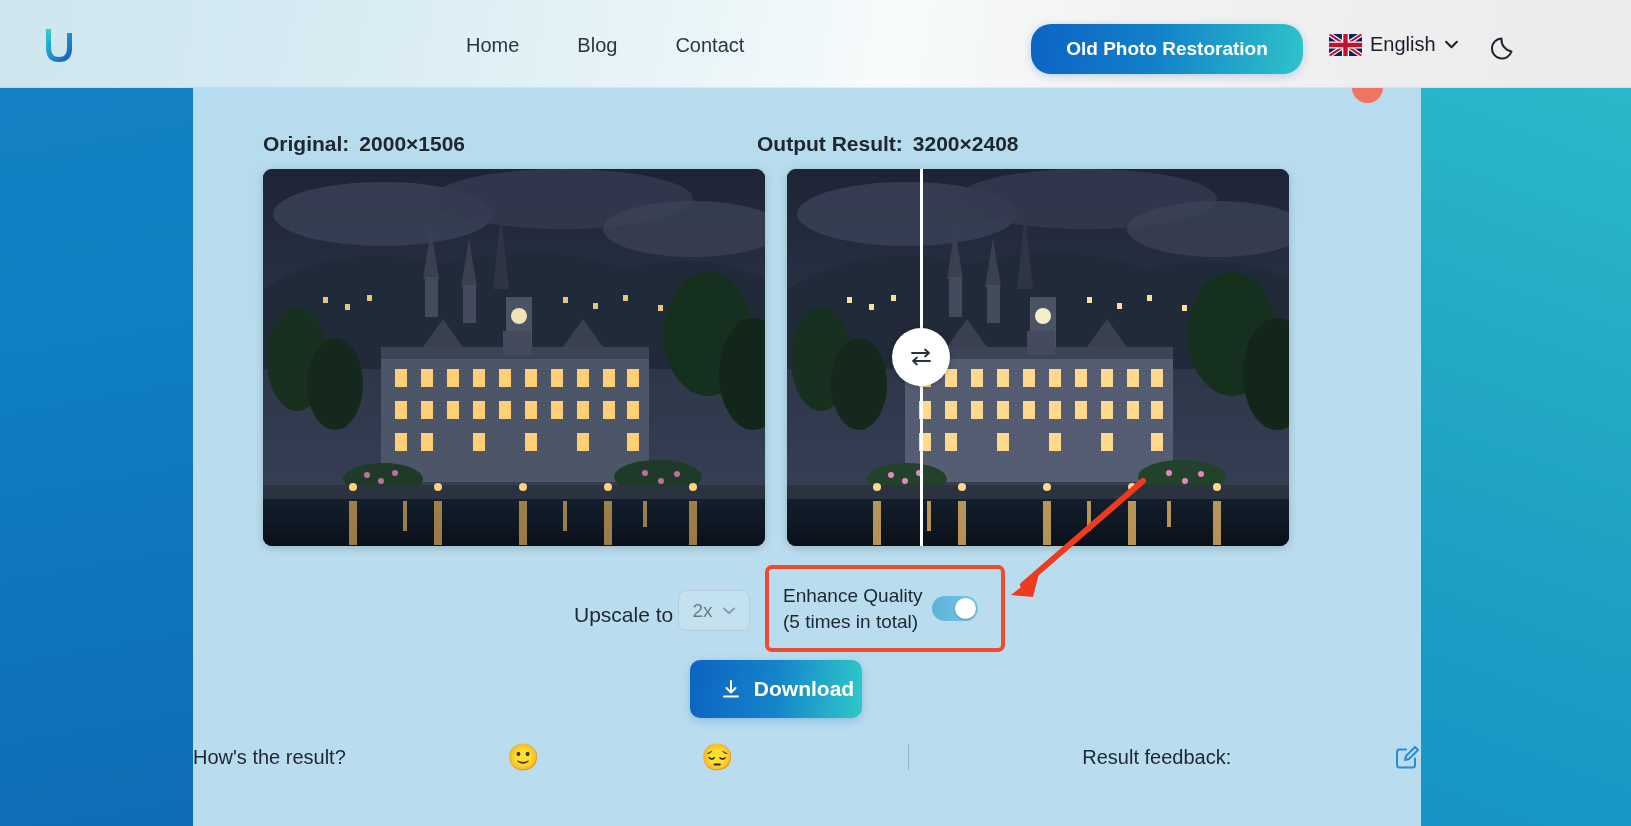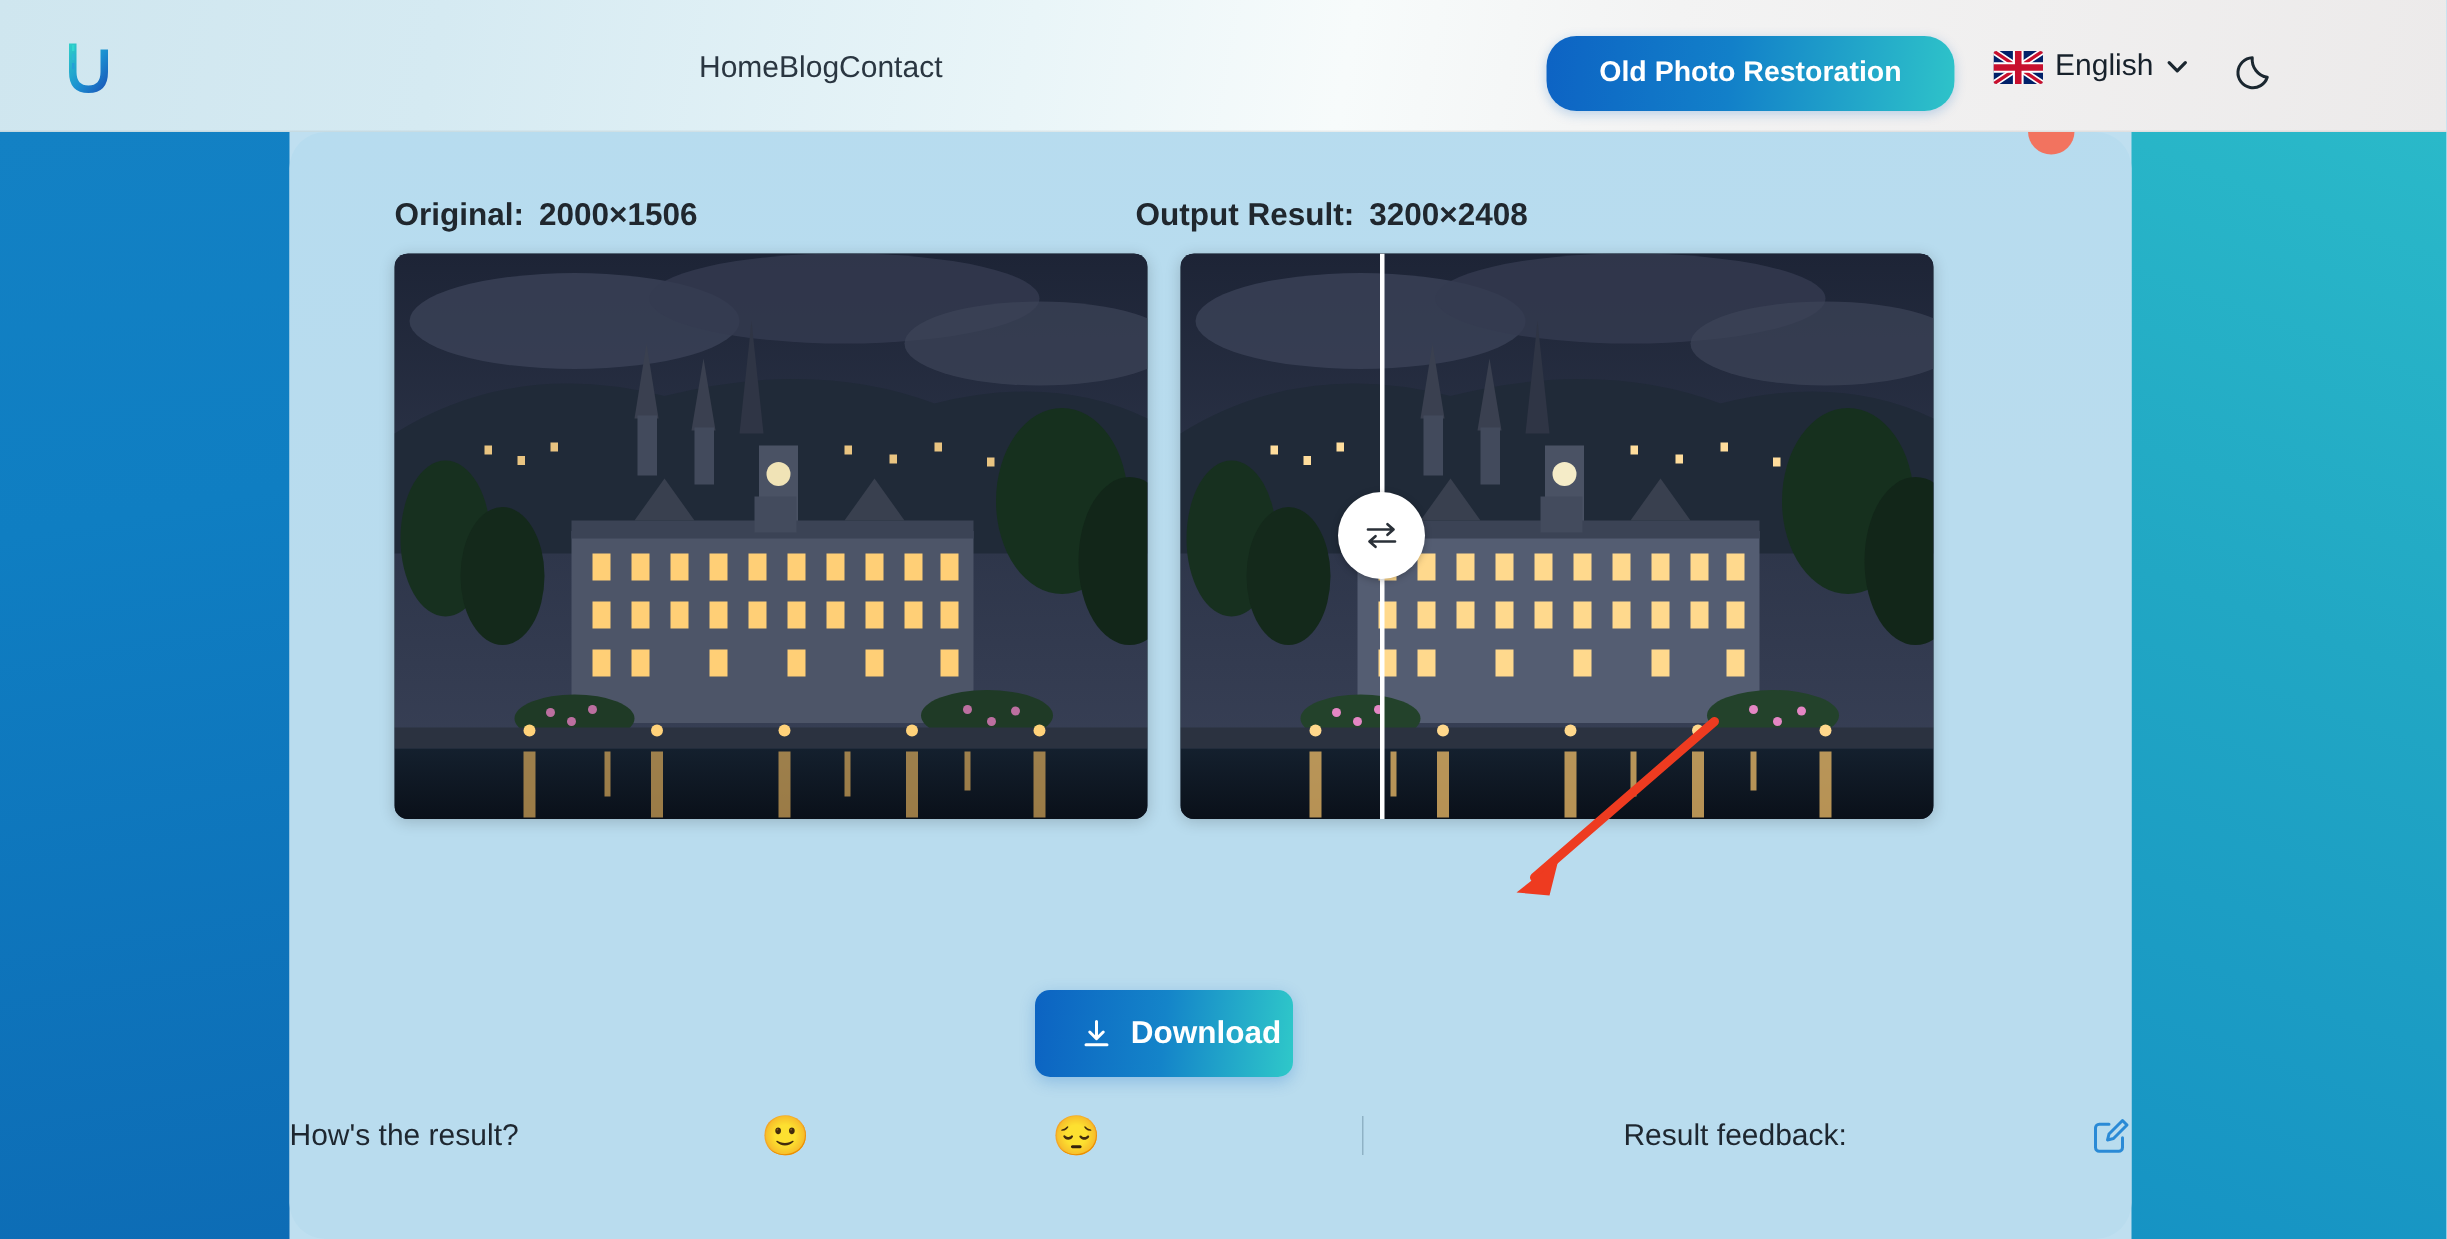--- a/index.html
+++ b/index.html
@@ -15,39 +15,38 @@
   .side-band { position: absolute; top: 88px; bottom: 0; }
   #band-left  { left: 0; width: 193px;
     background: linear-gradient(170deg, #1381c4 0%, #0f7ec2 35%, #0d6cb5 100%); }
   #band-right { right: 0; width: 210px;
     background: linear-gradient(200deg, #2ab9c9 0%, #21a7c4 45%, #1693c4 100%); }
 
   
   #canvas {
     position: absolute; left: 193px; top: 88px; right: 210px; bottom: 0;
     background: linear-gradient(175deg, #b7dcef 0%, #b9dcee 40%, #b9dcee 100%);
-    border-radius: 24px;
   }
 
   
   #header {
     position: absolute; left: 0; top: 0; width: 1631px; height: 88px;
     background: linear-gradient(100deg, #cfe6ef 0%, #d5eaf2 18%, #e9f5f8 42%, #f7fbfb 55%,
                 #f3f3f3 68%, #f0efef 82%, #eceaea 100%);
     z-index: 5;
   }
   #header:after {
     content: ""; position: absolute; left: 0; right: 0; bottom: 0; height: 1px;
     background: rgba(0,0,0,0.06);
   }
   #logo { position: absolute; left: 44px; top: 26px; display: flex; align-items: center; gap: 9px; }
   #logo-mark { width: 30px; height: 38px; display: block; }
   #logo-text { font-size: 30px; font-weight: bold; color: #0e2233; letter-spacing: -0.4px; }
 
-  #nav { position: absolute; left: 466px; top: 34px; display: flex; }
+  #nav { position: absolute; left: 466px; top: 34px; display: flex; gap: 58px; }
   .nav-link { font-size: 20px; color: #2a3641; cursor: pointer; white-space: nowrap; }
 
   #cta {
     position: absolute; left: 1031px; top: 24px; width: 272px; height: 50px;
     border-radius: 20px; border: none; cursor: pointer;
     background: linear-gradient(95deg, #0d63c4 0%, #1280c9 45%, #2ec3c9 100%);
     color: #fff; font-size: 19px; font-weight: bold;
     font-family: "Liberation Sans", sans-serif;
     display: flex; align-items: center; justify-content: center;
     box-shadow: 0 2px 8px rgba(13,99,196,0.25);
@@ -426,20 +425,38 @@
 
       <div id="divider"></div>
       <div id="swap-handle">
         <svg viewBox="0 0 26 20">
           <path d="M4 6 H21 M17 2.5 L21 6 L17 9.5" fill="none" stroke="#2a3038" stroke-width="1.8" stroke-linecap="round" stroke-linejoin="round"></path>
           <path d="M22 14 H5 M9 10.5 L5 14 L9 17.5" fill="none" stroke="#2a3038" stroke-width="1.8" stroke-linecap="round" stroke-linejoin="round"></path>
         </svg>
       </div>
     </div>
 
+    <div id="controls">
+      <span id="upscale-label">Upscale to</span>
+
+      <div id="upscale-select">
+        <span id="upscale-value">2x</span>
+        <svg id="upscale-caret" viewBox="0 0 16 10">
+          <path d="M2 2.5 L8 8 L14 2.5" fill="none" stroke="#8294a1" stroke-width="2" stroke-linecap="round" stroke-linejoin="round"></path>
+        </svg>
+      </div>
+
+      <div id="enhance-box">
+        <div id="enhance-texts">
+          <div class="enh-line">Enhance Quality</div>
+          <div class="enh-line">(5 times in total)</div>
+        </div>
+        <div id="enhance-switch"></div>
+      </div>
+    </div>
 
     <svg id="red-arrow" viewBox="0 0 160 135">
       <path d="M150 8 L30 112" stroke="#ee3b20" stroke-width="6" stroke-linecap="round"></path>
       <path d="M18 122 L46 100 L40 124 Z" fill="#ee3b20"></path>
     </svg>
 
     <button id="download-btn">
       <svg id="dl-icon" viewBox="0 0 22 22">
         <path d="M11 3 V14 M6.5 10 L11 14.5 L15.5 10 M4 18.5 H18" fill="none" stroke="#fff" stroke-width="2" stroke-linecap="round" stroke-linejoin="round"></path>
       </svg>

